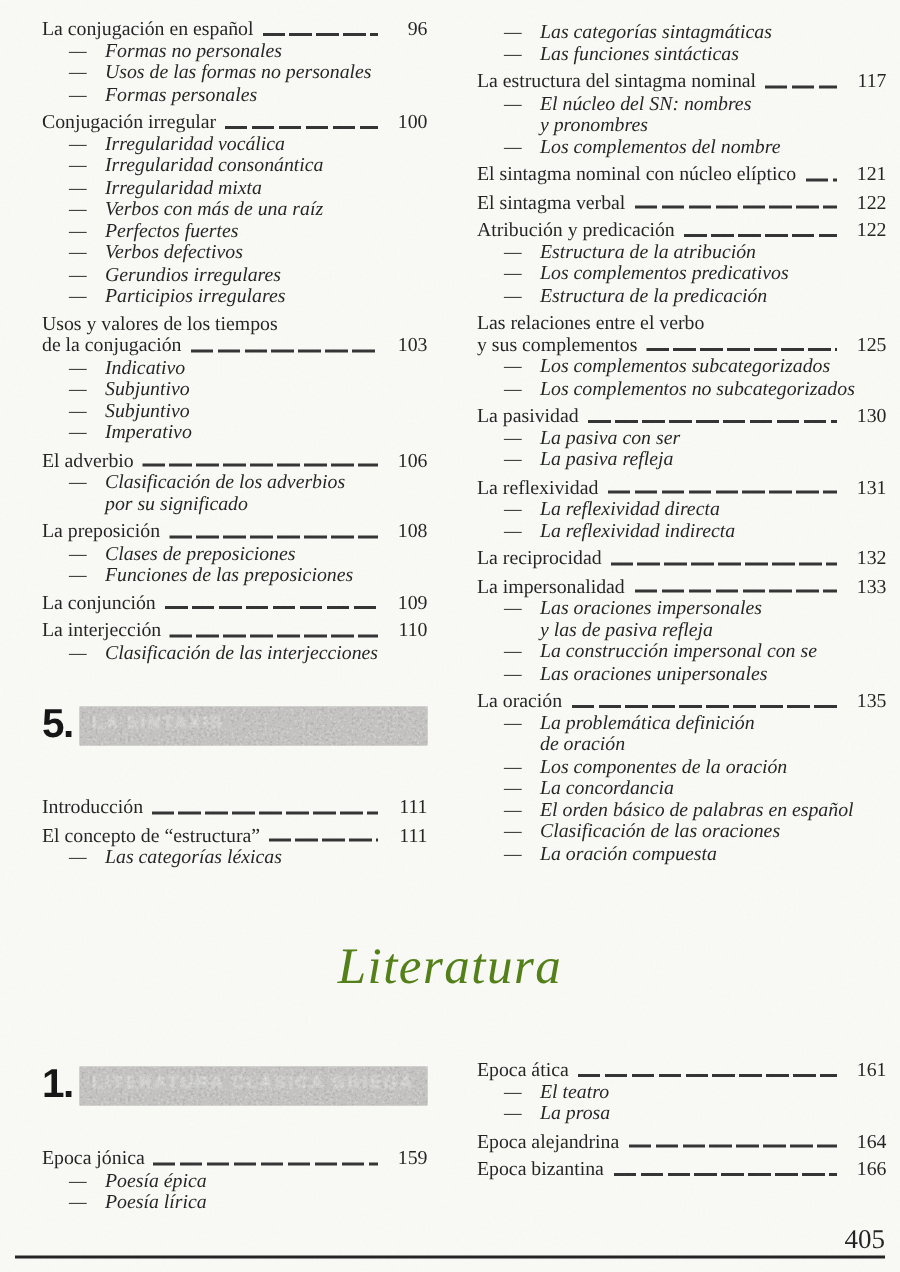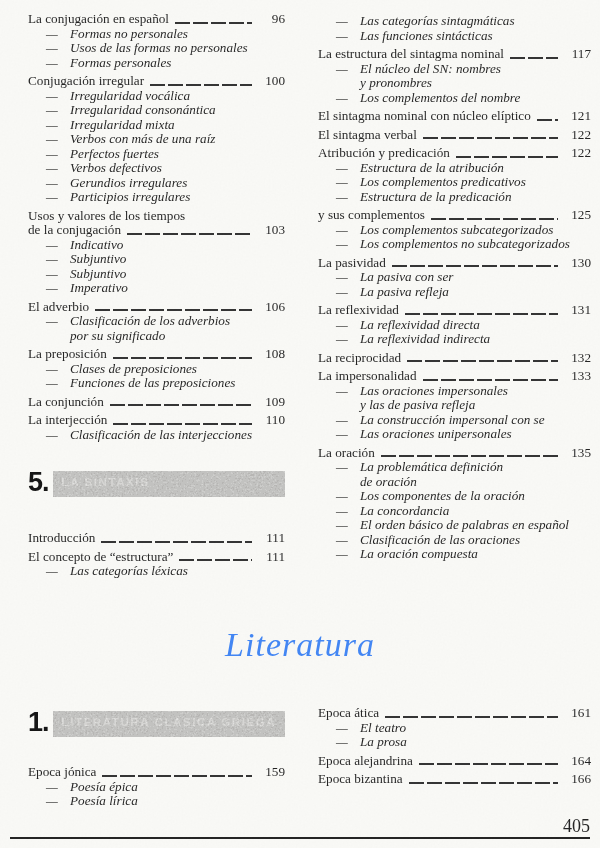--- a/index.html
+++ b/index.html
@@ -36,21 +36,21 @@
   .chapter-band{flex:1 1 auto;height:26px;margin:1px 0 0 4px;position:relative;overflow:hidden;background:#aeaca8;}
   .band-text{
     position:absolute;left:9px;top:5px;z-index:1;white-space:nowrap;
     font-family:"Liberation Sans", sans-serif;font-weight:bold;font-size:11.5px;
     letter-spacing:1.6px;color:rgba(248,248,244,0.8);filter:blur(0.6px);
   }
   svg.noise{position:absolute;inset:0;z-index:2;width:100%;height:100%;opacity:.65;pointer-events:none;}
 
   .part-title{
     position:absolute;top:626px;left:0;width:100%;text-align:center;
-    font-size:34px;font-style:italic;letter-spacing:1px;color:#3b82f6;
+    font-size:34px;font-style:italic;letter-spacing:1px;color:#4d7c0f;
   }
   .folio{position:absolute;top:816px;right:10px;font-size:18px;}
   .footer-rule{position:absolute;left:10px;right:10px;top:837px;height:2.2px;background:#1c1c1c;}
   svg.page-grain{position:absolute;inset:0;width:100%;height:100%;opacity:.05;pointer-events:none;z-index:5;}
   #svg-defs{position:absolute;width:0;height:0;}
 </style>
 </head>
 <body>
 
 <svg id="svg-defs" aria-hidden="true">
@@ -281,20 +281,23 @@
         <span class="dash">—</span>
         <span class="sub-text">Los complementos predicativos</span>
       </div>
       <div class="sub">
         <span class="dash">—</span>
         <span class="sub-text">Estructura de la predicación</span>
       </div>
     </div>
     <div class="entry">
       <div class="entry-line">
+        <span class="entry-label">Las relaciones entre el verbo</span>
+      </div>
+      <div class="entry-line">
         <span class="entry-label">y sus complementos</span>
         <span class="leader"></span>
         <span class="page-num">125</span>
       </div>
       <div class="sub">
         <span class="dash">—</span>
         <span class="sub-text">Los complementos subcategorizados</span>
       </div>
       <div class="sub">
         <span class="dash">—</span>

